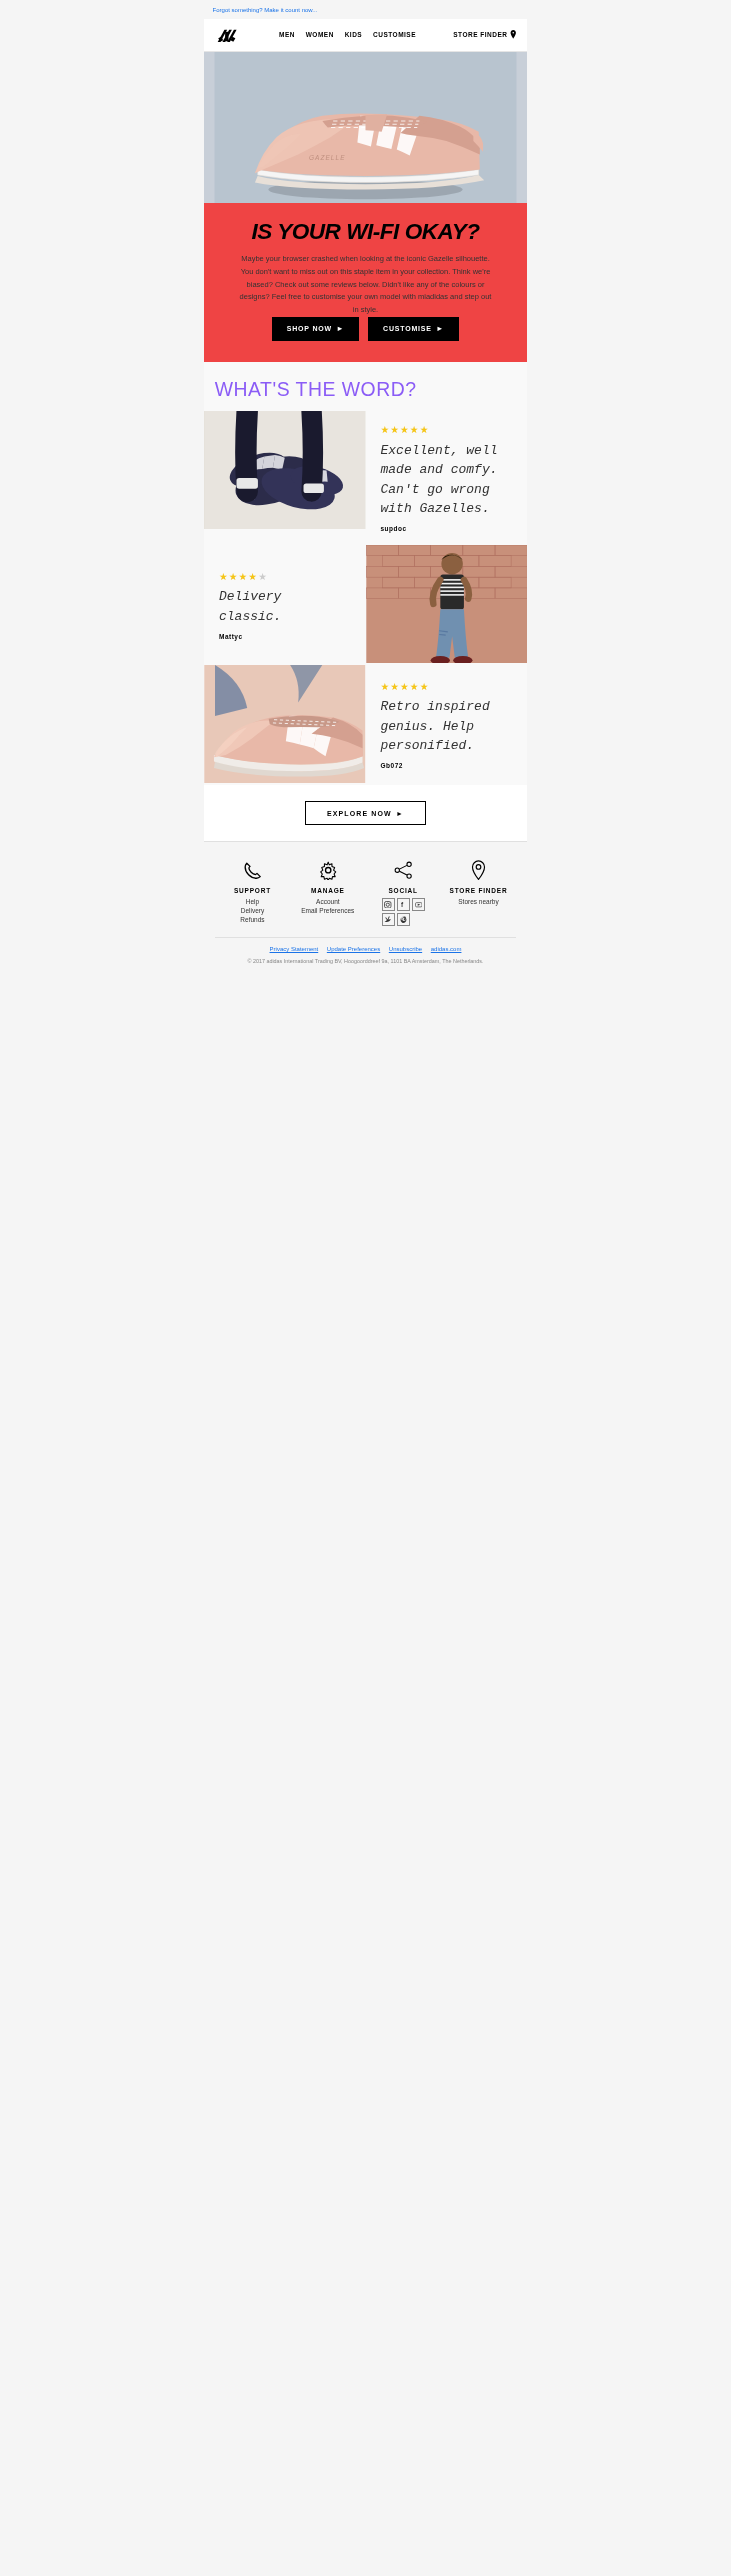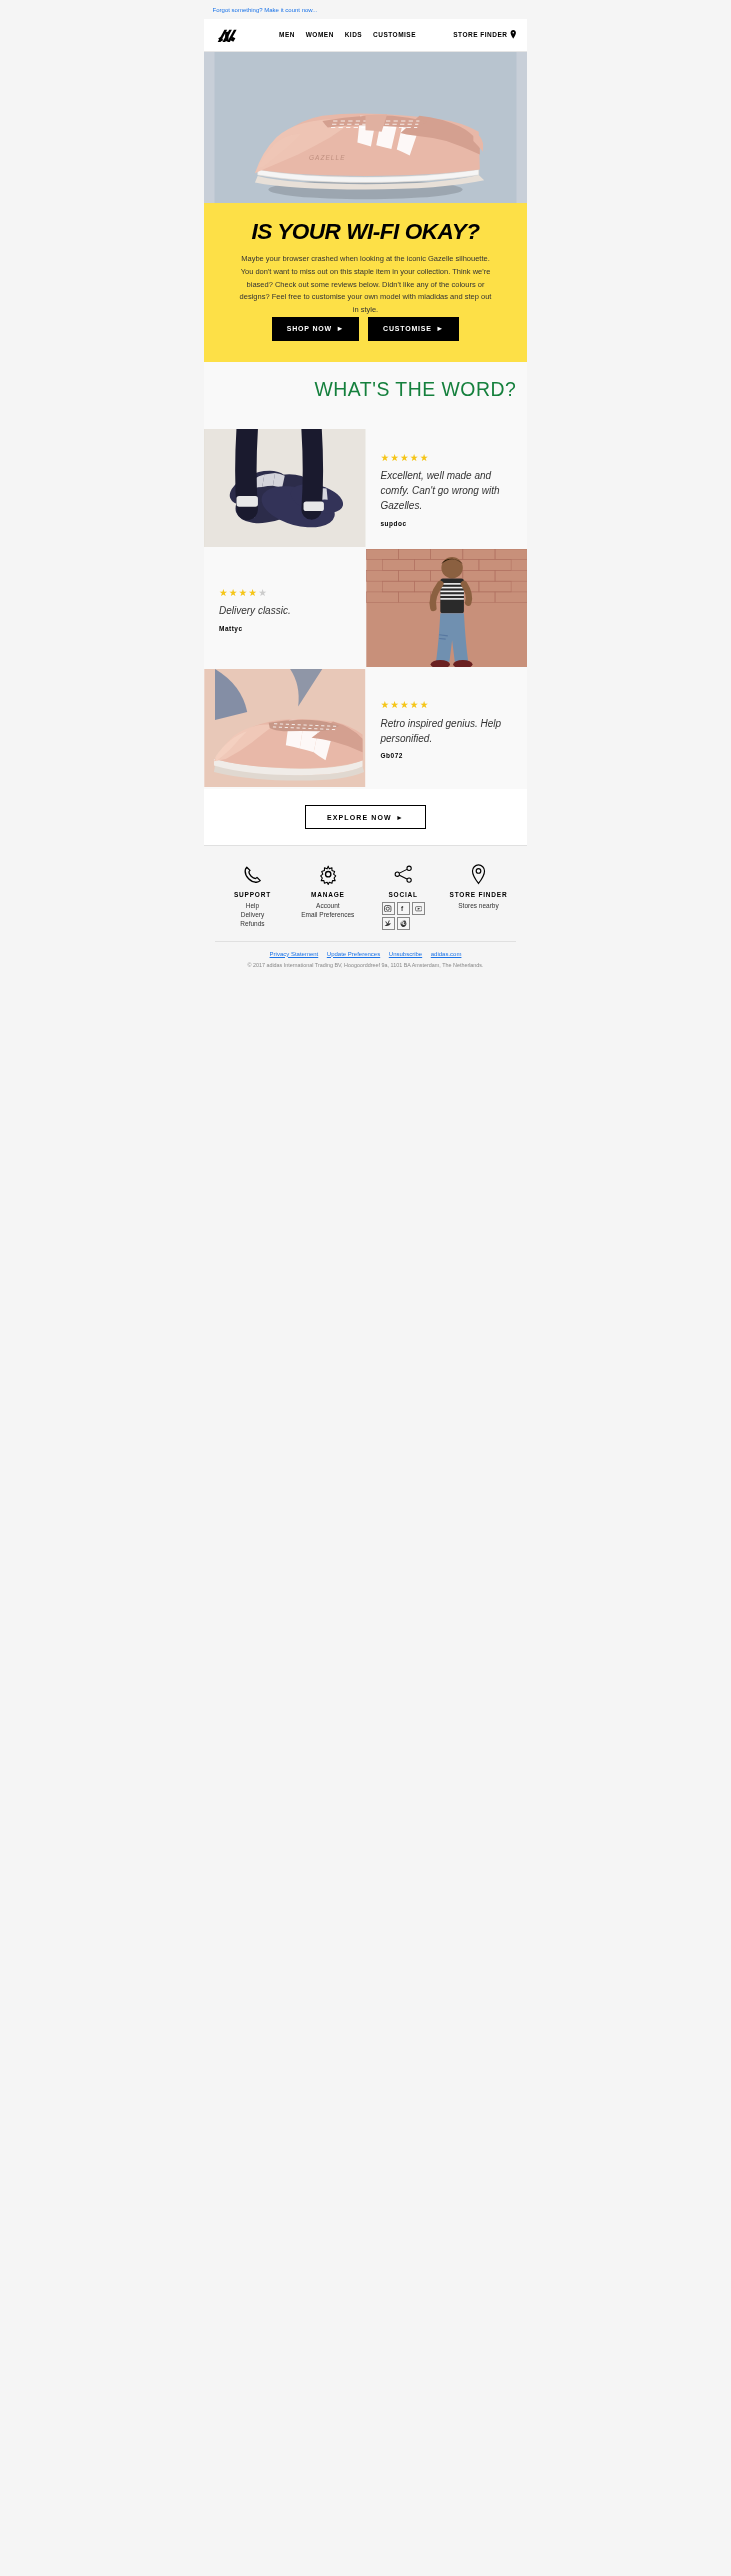--- a/index.html
+++ b/index.html
@@ -78,21 +78,21 @@
       align-items: center;
       justify-content: center;
       overflow: hidden;
       position: relative;
     }
 
     
     .main-content {
       padding: 16px 32px;
       text-align: center;
-      background: #fde047;
+      background: #ef4444;
     }
     .headline {
       font-size: 22.6px;
       font-weight: 900;
       letter-spacing: -0.5px;
       margin-bottom: 8.6px;
       color: #000;
       font-style: italic;
     }
     .body-text {
@@ -125,23 +125,23 @@
     }
 
     
     .reviews-section {
       background: #f9f9f9;
       padding: 16px 0 0 0;
     }
     .reviews-title {
       font-size: 19.4px;
       font-weight: 300;
-      text-align: right;
-      margin-bottom: 28px;
-      color: #15803d;
+      text-align: left;
+      margin-bottom: 10px;
+      color: #8b5cf6;
       letter-spacing: 0.5px;
       padding: 0 10.8px;
     }
     .reviews-grid {
       display: grid;
       grid-template-columns: 1fr 1fr;
       gap: 0;
     }
     .review-text-block {
       padding: 13px 15px;
@@ -153,25 +153,26 @@
     .stars {
       color: #f5c518;
       font-size: 9.7px;
       margin-bottom: 5.4px;
       letter-spacing: 1.1px;
     }
     .stars .empty {
       color: #ccc;
     }
     .review-quote {
-      font-size: 10px;
+      font-size: 13px;
       font-style: italic;
       line-height: 1.5;
       color: #333;
       margin-bottom: 6.5px;
+      font-family: Liberation Mono, monospace;
     }
     .reviewer-name {
       font-size: 6.5px;
       font-weight: bold;
       color: #000;
       letter-spacing: 0.5px;
     }
     .img-cell {
       overflow: hidden;
     }

